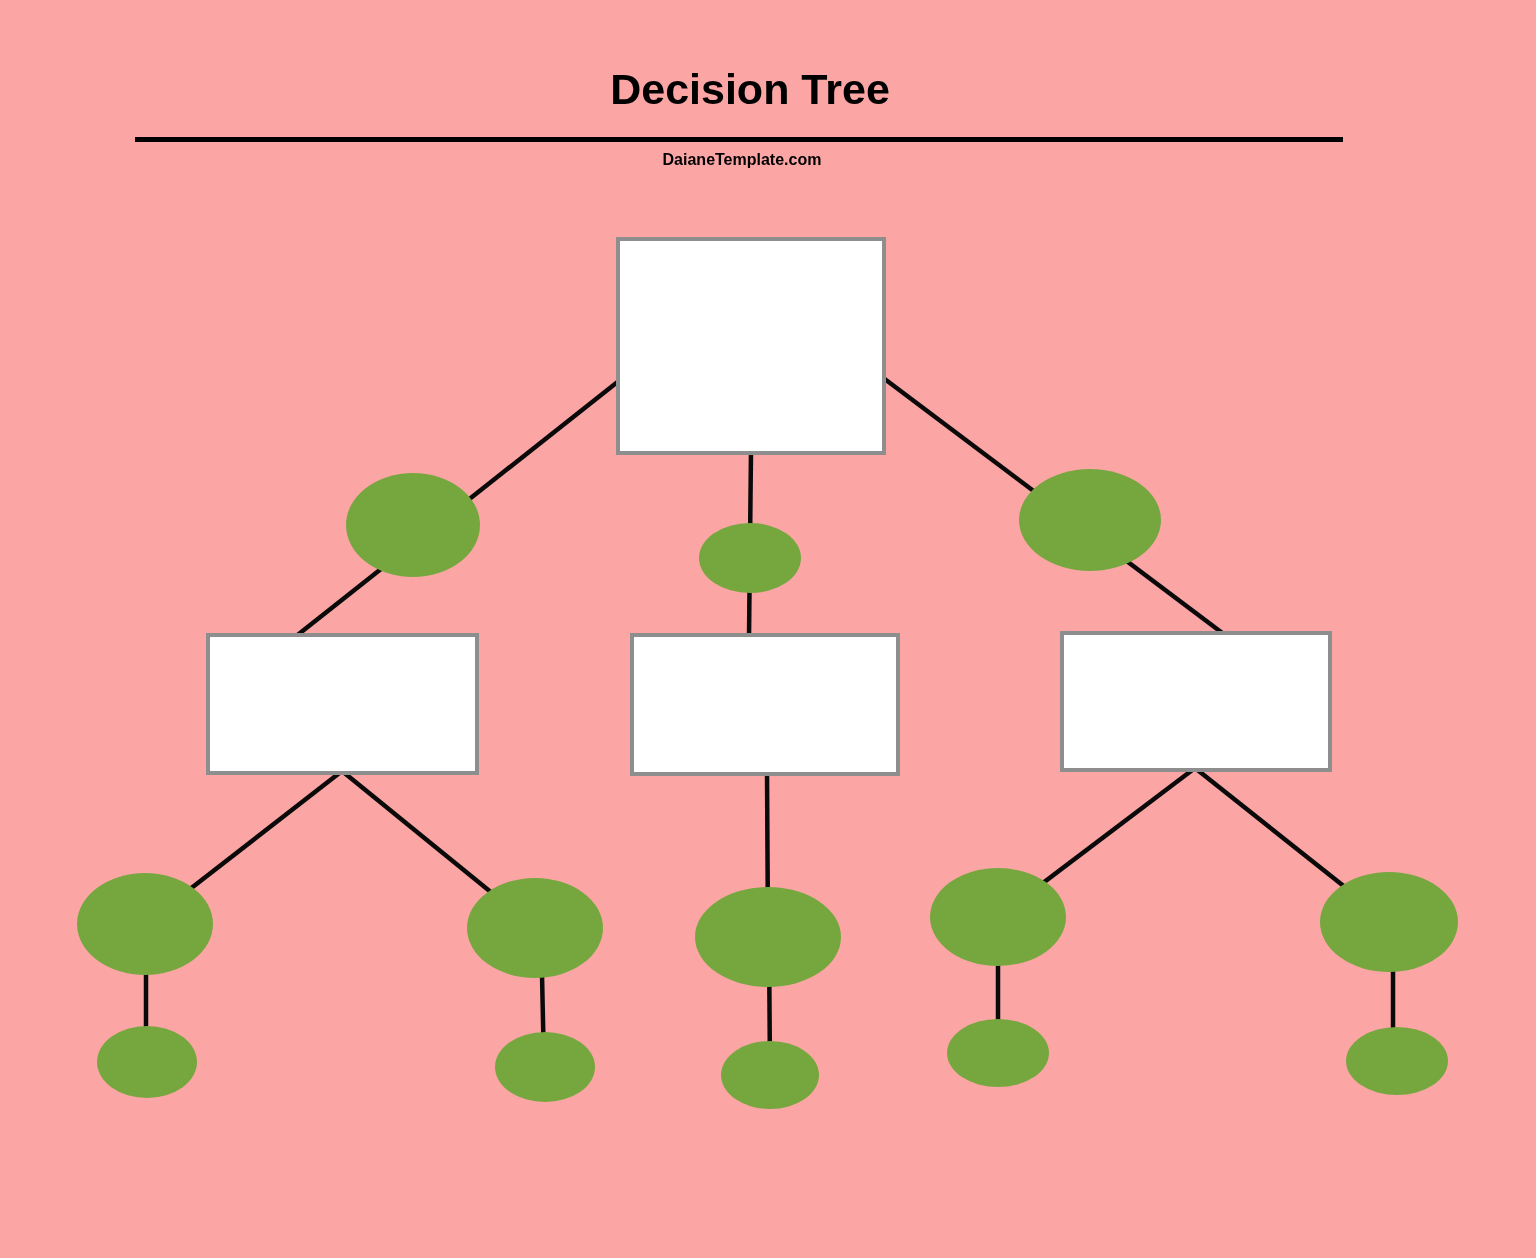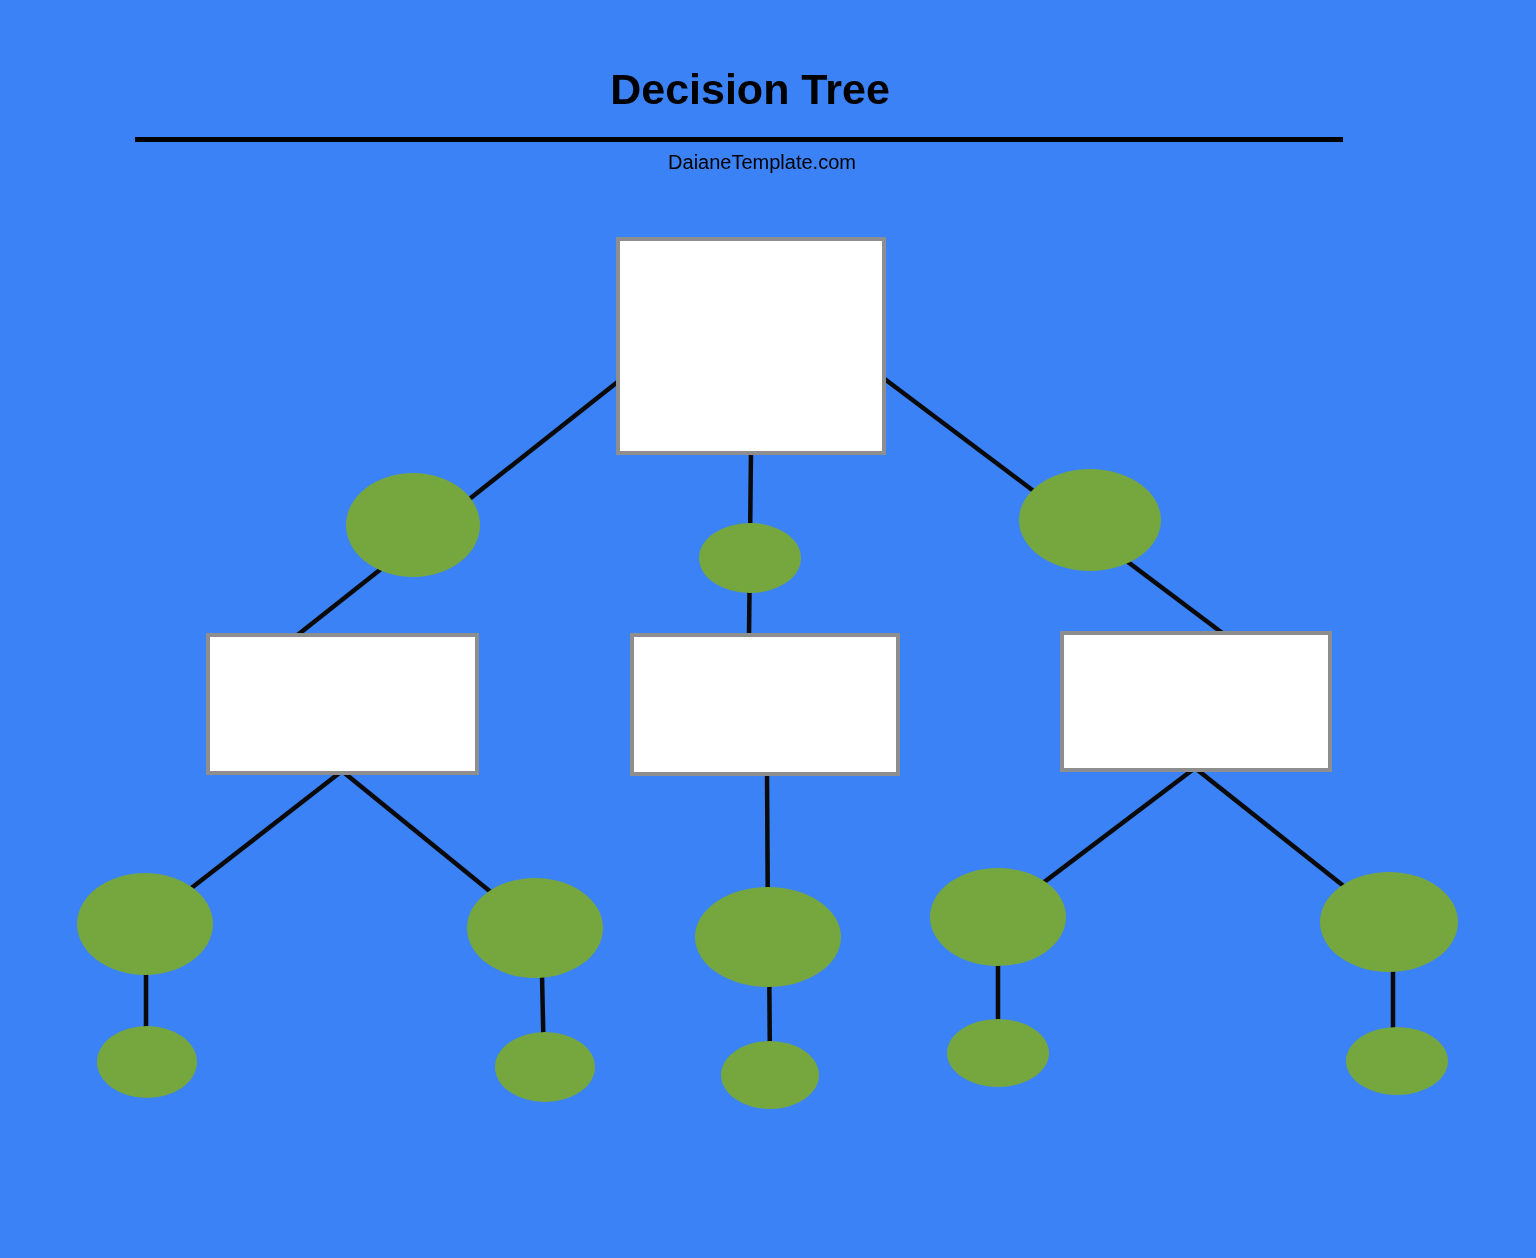--- a/index.html
+++ b/index.html
@@ -2,35 +2,35 @@
 <html><head>
 <meta charset="utf-8">
 <style>
   html,body{margin:0;padding:0;}
   body{
     width:1536px;height:1258px;
     background:#ffffff;
     font-family:"Liberation Sans","DejaVu Sans",sans-serif;
     position:relative;overflow:hidden;
   }
-  .page{position:absolute;inset:0;background:#3b82f6;}
+  .page{position:absolute;inset:0;background:#fca5a5;}
   .page-title{
     position:absolute;top:66px;left:0;width:1500px;margin:0;
     text-align:center;
     font-size:43px;font-weight:700;color:#000;line-height:1.1;
     letter-spacing:0px;
   }
   .title-divider{
     position:absolute;top:137px;left:135px;width:1208px;height:5px;
     background:#000;border:none;
   }
   .watermark{
     position:absolute;top:151px;left:0;width:1484px;
     text-align:center;
-    font-size:20px;font-weight:400;color:#000;padding-left:20px;
+    font-size:16px;font-weight:700;color:#000;
   }
   .diagram-svg{position:absolute;left:0;top:0;}
   .connector{stroke-width:4.5;fill:none;stroke-linecap:butt;}
   .node-box{stroke-width:4;}
 </style>
 </head>
 <body>
 
 <div class="page">
 

